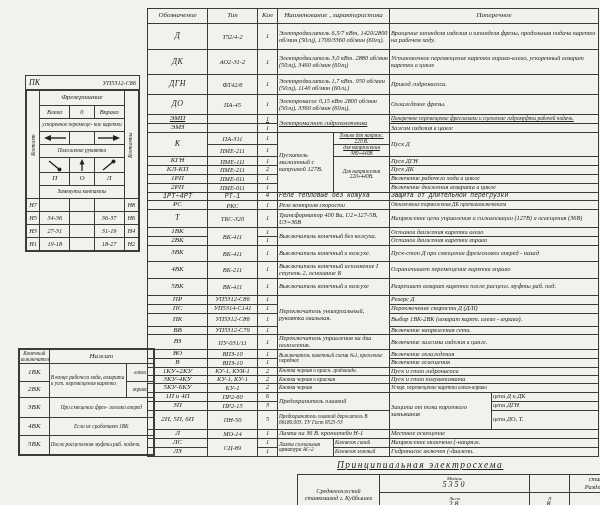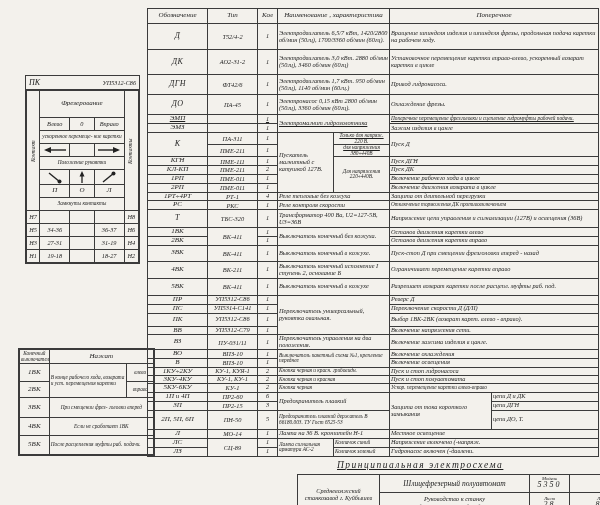--- a/index.html
+++ b/index.html
@@ -58,21 +58,21 @@
     </div>
     <table>
       <colgroup>
           <col style="width:13px">
           <col style="width:29px">
           <col style="width:24px">
           <col style="width:29px">
           <col style="width:14px">
         </colgroup>
       <tbody id="pk-body">
-          <tr style="height: 27px;">
+          <tr style="height: 15px;">
             <td rowspan="8" class="vt">Контакт</td>
             <td colspan="3" class="hd">Фрезерование</td>
             <td rowspan="8" class="vt">Контакты</td>
           </tr>
           <tr style="height: 12px;">
             <td>Влево</td>
             <td>0</td>
             <td>Вправо</td>
           </tr>
           <tr style="height: 11px;">
@@ -274,21 +274,21 @@
             <td class="ty">ПМЕ-011</td>
             <td>1</td>
             <td colspan="2" class="l">Включение рабочего хода в цикле</td>
           </tr>
           <tr style="height: 9px;">
             <td class="d2">2РП</td>
             <td class="ty">ПМЕ-011</td>
             <td>1</td>
             <td colspan="2" class="l">Включение движения возврата в цикле</td>
           </tr>
-          <tr style="height: 8px;">
+          <tr style="height: 8px; font-family: Liberation Mono, monospace;">
             <td class="d2">1РТ÷4РТ</td>
             <td class="ty">РТ-1</td>
             <td>4</td>
             <td colspan="2" class="l">Реле тепловые без кожуха</td>
             <td colspan="2" class="l">Защита от длительной перегрузки</td>
           </tr>
           <tr style="height: 9px;">
             <td class="d2">РС</td>
             <td class="ty">РКС</td>
             <td>1</td>
@@ -443,21 +443,20 @@
             <td class="l tiny">Колпачок зеленый</td>
             <td colspan="2" class="l">Гидронасос включен (-давлени.</td>
           </tr>
         </tbody>
     </table>
 
     <div class="schem-title">Принципиальная  электросхема</div>
 
     <div class="tblock">
       <div class="tb-factory">Средневолжский станкозавод г. Куйбышев</div>
-      <div class="tb-machine">Шлицефрезерный полуавтомат</div>
       <div class="tb-model">
         <div class="tb-lab">Модель</div>
         <div class="tb-val">5350</div>
       </div>
       <div class="tb-sliver1"></div>
       <div class="tb-manual">
         <div>Руководство к станку</div>
         <div><span>Раздел </span><span class="u">VI</span><span>. Электрооборудование</span></div>
       </div>
       <div class="tb-sheet">

